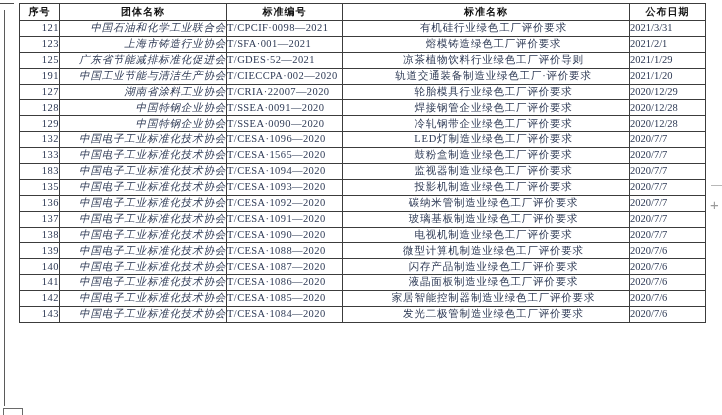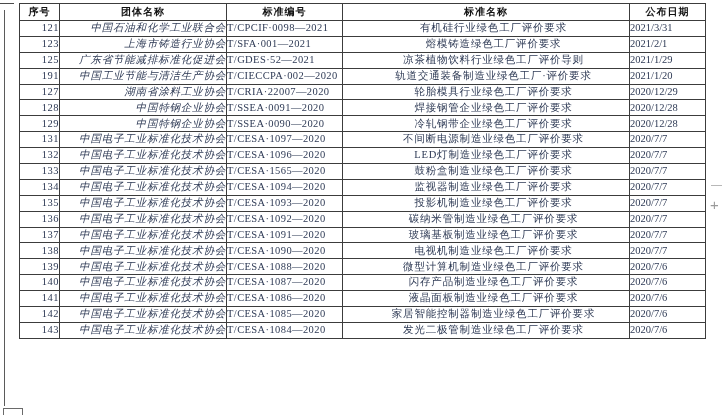--- a/index.html
+++ b/index.html
@@ -144,42 +144,35 @@
           <td class="col-date">2020/12/28</td>
         </tr>
         <tr>
           <td class="col-no">129</td>
           <td class="col-org">中国特钢企业协会</td>
           <td class="col-code">T/SSEA·0090—2020</td>
           <td class="col-name">冷轧钢带企业绿色工厂评价要求</td>
           <td class="col-date">2020/12/28</td>
         </tr>
         <tr>
-          <td class="col-no">131</td>
-          <td class="col-org">中国电子工业标准化技术协会</td>
-          <td class="col-code">T/CESA·1097—2020</td>
-          <td class="col-name">不间断电源制造业绿色工厂评价要求</td>
-          <td class="col-date">2020/7/7</td>
-        </tr>
-        <tr>
           <td class="col-no">132</td>
           <td class="col-org">中国电子工业标准化技术协会</td>
           <td class="col-code">T/CESA·1096—2020</td>
           <td class="col-name">LED灯制造业绿色工厂评价要求</td>
           <td class="col-date">2020/7/7</td>
         </tr>
         <tr>
           <td class="col-no">133</td>
           <td class="col-org">中国电子工业标准化技术协会</td>
           <td class="col-code">T/CESA·1565—2020</td>
           <td class="col-name">鼓粉盒制造业绿色工厂评价要求</td>
           <td class="col-date">2020/7/7</td>
         </tr>
         <tr>
-          <td class="col-no">134</td>
+          <td class="col-no">183</td>
           <td class="col-org">中国电子工业标准化技术协会</td>
           <td class="col-code">T/CESA·1094—2020</td>
           <td class="col-name">监视器制造业绿色工厂评价要求</td>
           <td class="col-date">2020/7/7</td>
         </tr>
         <tr>
           <td class="col-no">135</td>
           <td class="col-org">中国电子工业标准化技术协会</td>
           <td class="col-code">T/CESA·1093—2020</td>
           <td class="col-name">投影机制造业绿色工厂评价要求</td>

